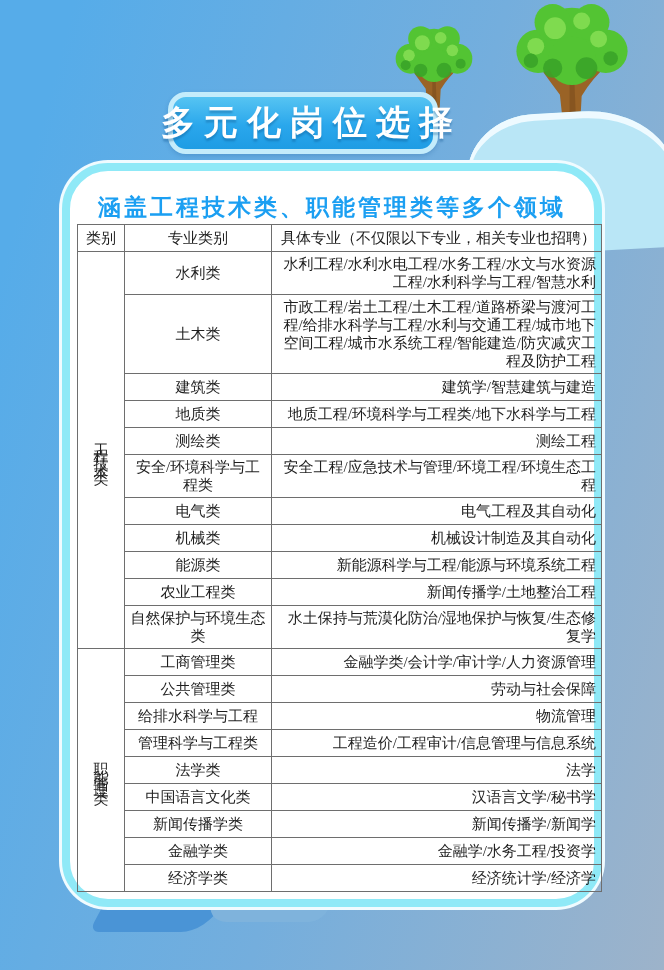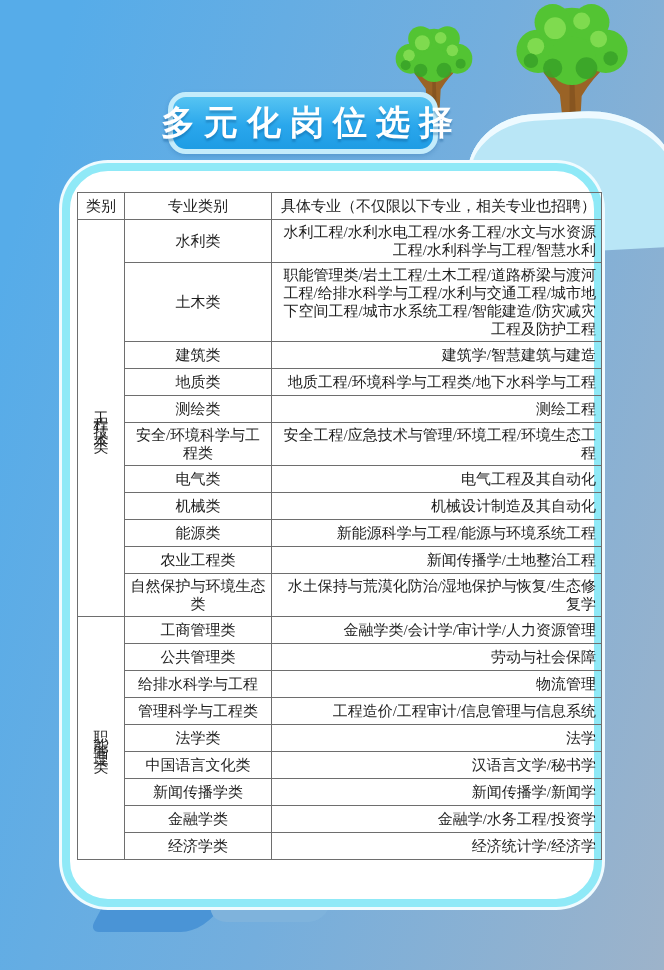--- a/index.html
+++ b/index.html
@@ -168,20 +168,21 @@
       <circle cx="26" cy="52" r="6"></circle>
   </g>
 </svg>
 
 <div class="bump"></div>
 
 <div class="fold1"></div>
 <div class="fold2"></div>
 
 <div class="card">
+  <div class="subtitle">涵盖工程技术类、职能管理类等多个领域</div>
 
   <table class="majors">
     <colgroup>
         <col class="c-cat">
         <col class="c-major">
         <col class="c-det">
       </colgroup>
     <tbody>
         <tr>
       <th class="cell-center">类别</th>
@@ -191,21 +192,21 @@
 
     <tr>
       <td class="cat-cell" rowspan="11">
         <span class="vert">工程技术类</span>
       </td>
       <td class="cell-center">水利类</td>
       <td class="cell-left">水利工程/水利水电工程/水务工程/水文与水资源工程/水利科学与工程/智慧水利</td>
     </tr>
     <tr>
       <td class="cell-center">土木类</td>
-      <td class="cell-left">职能管理类/岩土工程/土木工程/道路桥梁与渡河工程/给排水科学与工程/水利与交通工程/城市地下空间工程/城市水系统工程/智能建造/防灾减灾工程及防护工程</td>
+      <td class="cell-left">市政工程/岩土工程/土木工程/道路桥梁与渡河工程/给排水科学与工程/水利与交通工程/城市地下空间工程/城市水系统工程/智能建造/防灾减灾工程及防护工程</td>
     </tr>
     <tr>
       <td class="cell-center">建筑类</td>
       <td class="cell-left">建筑学/智慧建筑与建造</td>
     </tr>
     <tr>
       <td class="cell-center">地质类</td>
       <td class="cell-left">地质工程/环境科学与工程类/地下水科学与工程</td>
     </tr>
     <tr>

